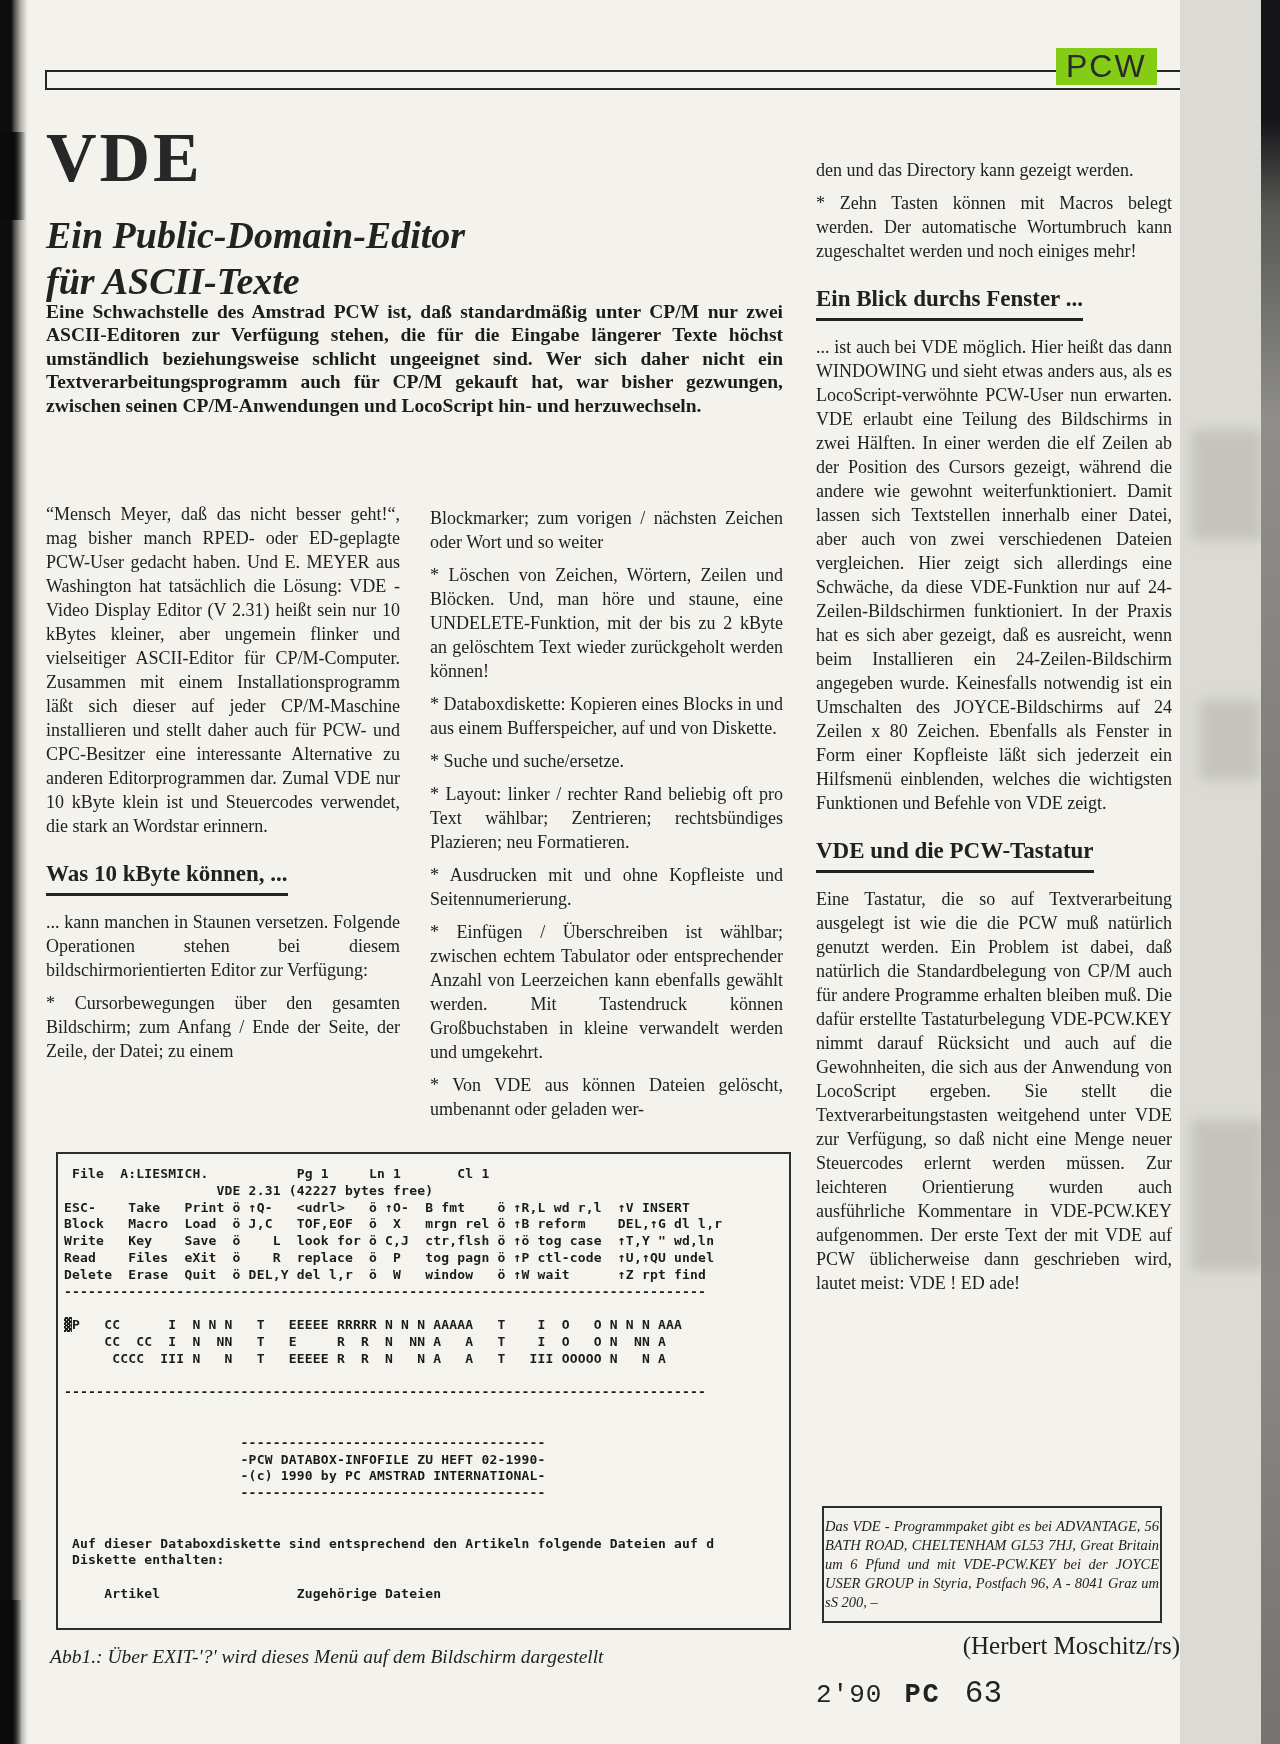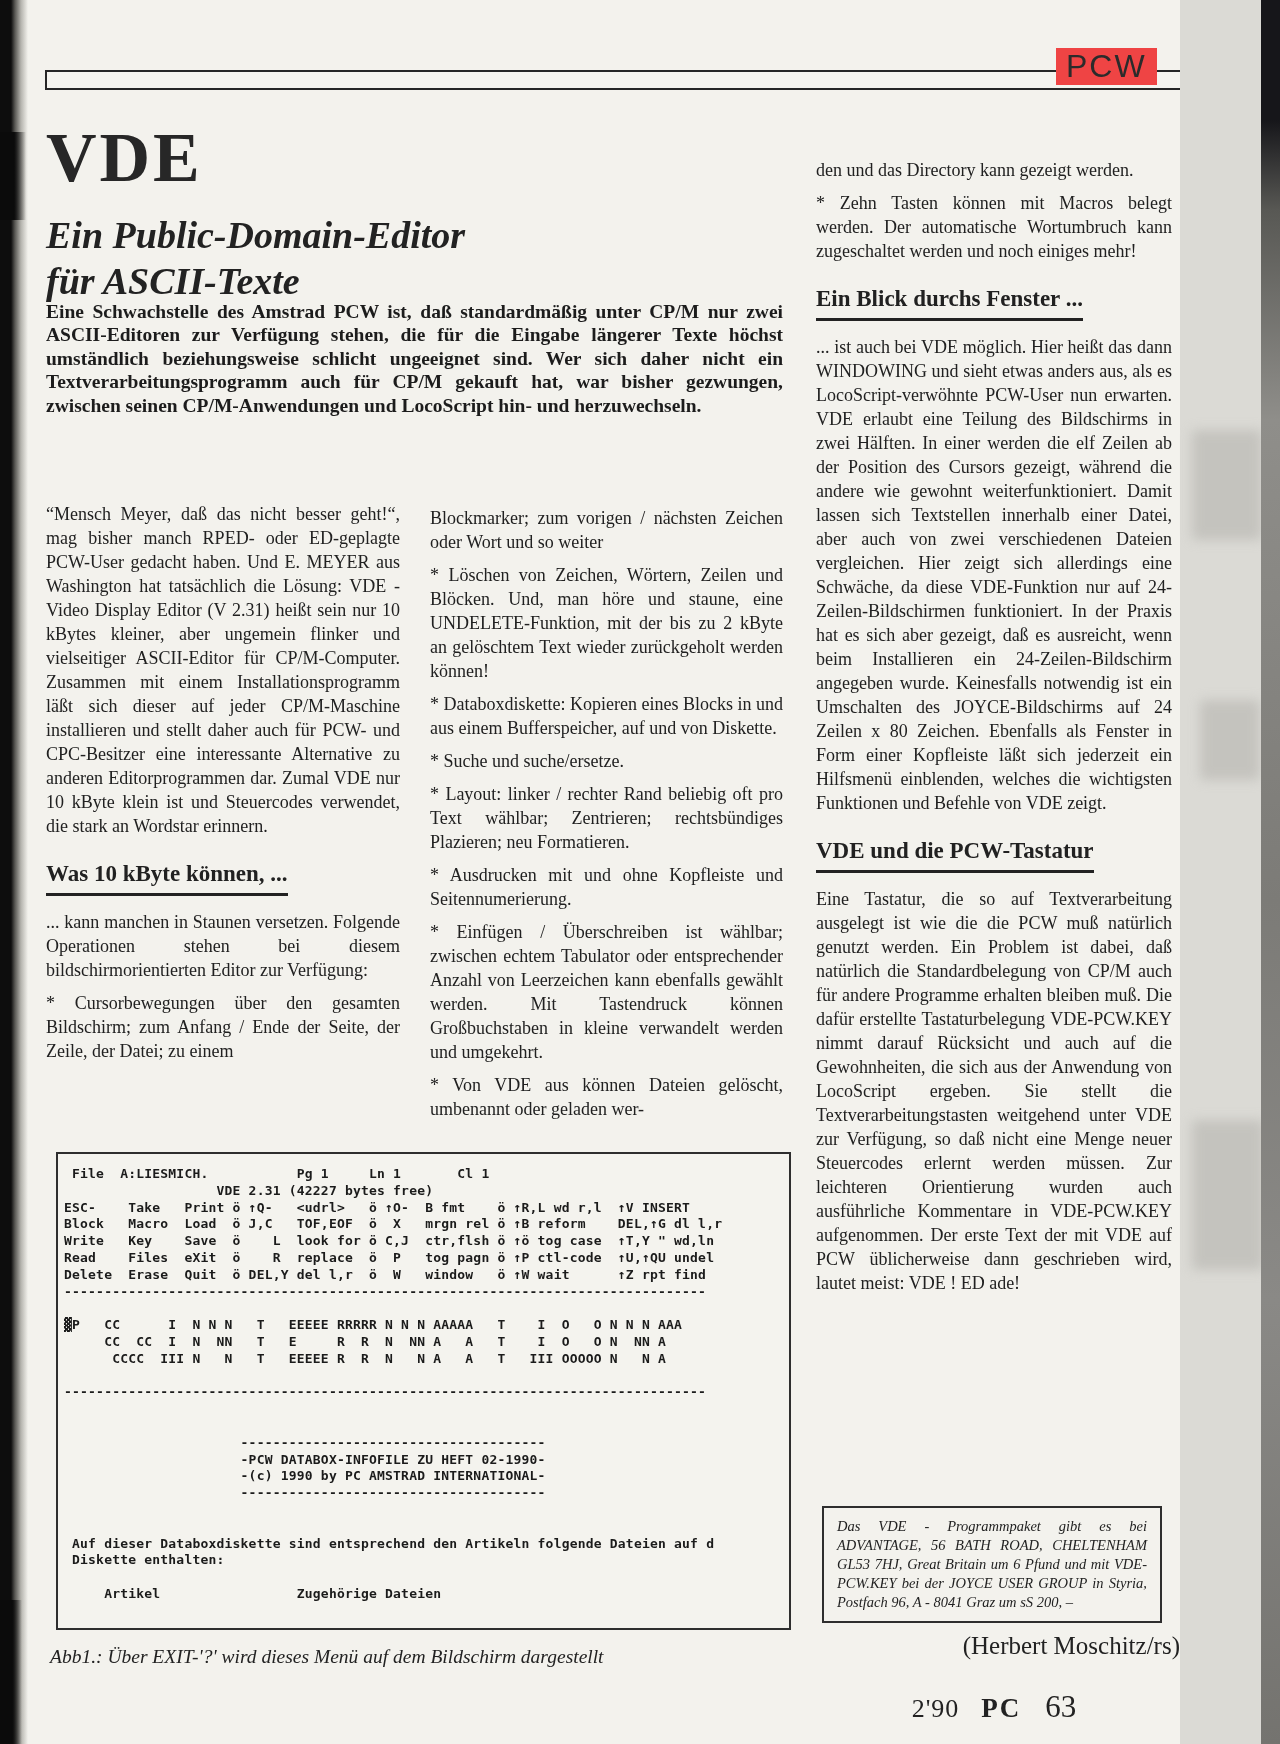--- a/index.html
+++ b/index.html
@@ -20,21 +20,21 @@
     background:linear-gradient(180deg,#16161a 0px,#16161a 120px,#585854 210px,#8f8e8a 420px,#7c7b77 900px,#8a8986 1300px,#74736f 1744px);}
   .smudge{position:absolute;z-index:5;filter:blur(6px);background:#b2b1ac;opacity:.55;}
   .smudge1{right:18px;top:430px;width:70px;height:110px;}
   .smudge2{right:20px;top:700px;width:60px;height:80px;}
   .smudge3{right:16px;top:1120px;width:72px;height:150px;}
   
   .header-rule{position:absolute;left:45px;top:70px;width:1133px;height:16px;
     border:2px solid #262626;background:#f5f4ef;z-index:1;}
   .header-pcw{position:absolute;left:1056px;top:48px;z-index:2;
     font-family:"Liberation Sans", sans-serif;font-size:32px;letter-spacing:2px;
-    color:#2b2b2b;background:#ef4444;padding:0 10px;}
+    color:#2b2b2b;background:#84cc16;padding:0 10px;}
   .header-hook{position:absolute;left:1180px;top:70px;width:16px;height:32px;
     border-top:2px solid #262626;border-right:2px solid #262626;z-index:1;}
   
   .title{position:absolute;left:46px;top:118px;margin:0;
     font-size:70px;font-weight:bold;letter-spacing:3px;color:#272727;}
   .subtitle{position:absolute;left:46px;top:212px;
     font-size:38px;line-height:46px;font-weight:bold;font-style:italic;color:#222;}
   .intro{position:absolute;left:46px;top:300px;width:737px;margin:0;
     font-size:19.5px;line-height:23.4px;font-weight:bold;text-align:justify;color:#1c1c1c;}
   
@@ -47,26 +47,26 @@
     border-bottom:3px solid #222;padding-bottom:6px;line-height:26px;text-align:left;}
   
   .terminal{position:absolute;left:48px;top:1152px;width:735px;height:478px;
     border:2px solid #2e2e2e;box-sizing:border-box;padding:12px 6px 0 6px;z-index:2;background:#f4f3ee;margin-left:8px;}
   .tline{height:16.8px;white-space:pre;font-family:"DejaVu Sans Mono", monospace;
     font-weight:bold;font-size:13px;letter-spacing:.2px;color:#1b1b1b;}
   .caption{position:absolute;left:50px;top:1646px;width:700px;
     font-style:italic;font-size:19.5px;color:#222;}
   
   .notebox{position:absolute;left:822px;top:1506px;width:340px;box-sizing:border-box;
-    border:2px solid #2e2e2e;padding:9px 13px;font-style:italic;
+    border:2px solid #2e2e2e;padding:9px 1px;font-style:italic;
     font-size:14.5px;line-height:19px;text-align:justify;color:#222;z-index:2;}
   .byline{position:absolute;left:824px;top:1632px;width:356px;text-align:right;
     font-size:25px;color:#222;}
-  .footer{position:absolute;left:816px;top:1676px;width:356px;text-align:center;
-    font-family:Liberation Serif, serif;color:#222;margin-top:13px;}
+  .footer{position:absolute;left:816px;top:1676px;width:356px;text-align:left;
+    font-family:Liberation Mono, monospace;color:#222;}
   .footer .issue{font-size:26px;letter-spacing:1px;margin-right:22px;}
   .footer .mag{font-size:27px;font-weight:bold;letter-spacing:2px;margin-right:24px;}
   .footer .pageno{font-size:31px;}
 </style>
 </head>
 <body>
 
 <div class="edge-left"></div>
 <div class="edge-left-nub"></div>
 <div class="edge-left-nub2"></div>

